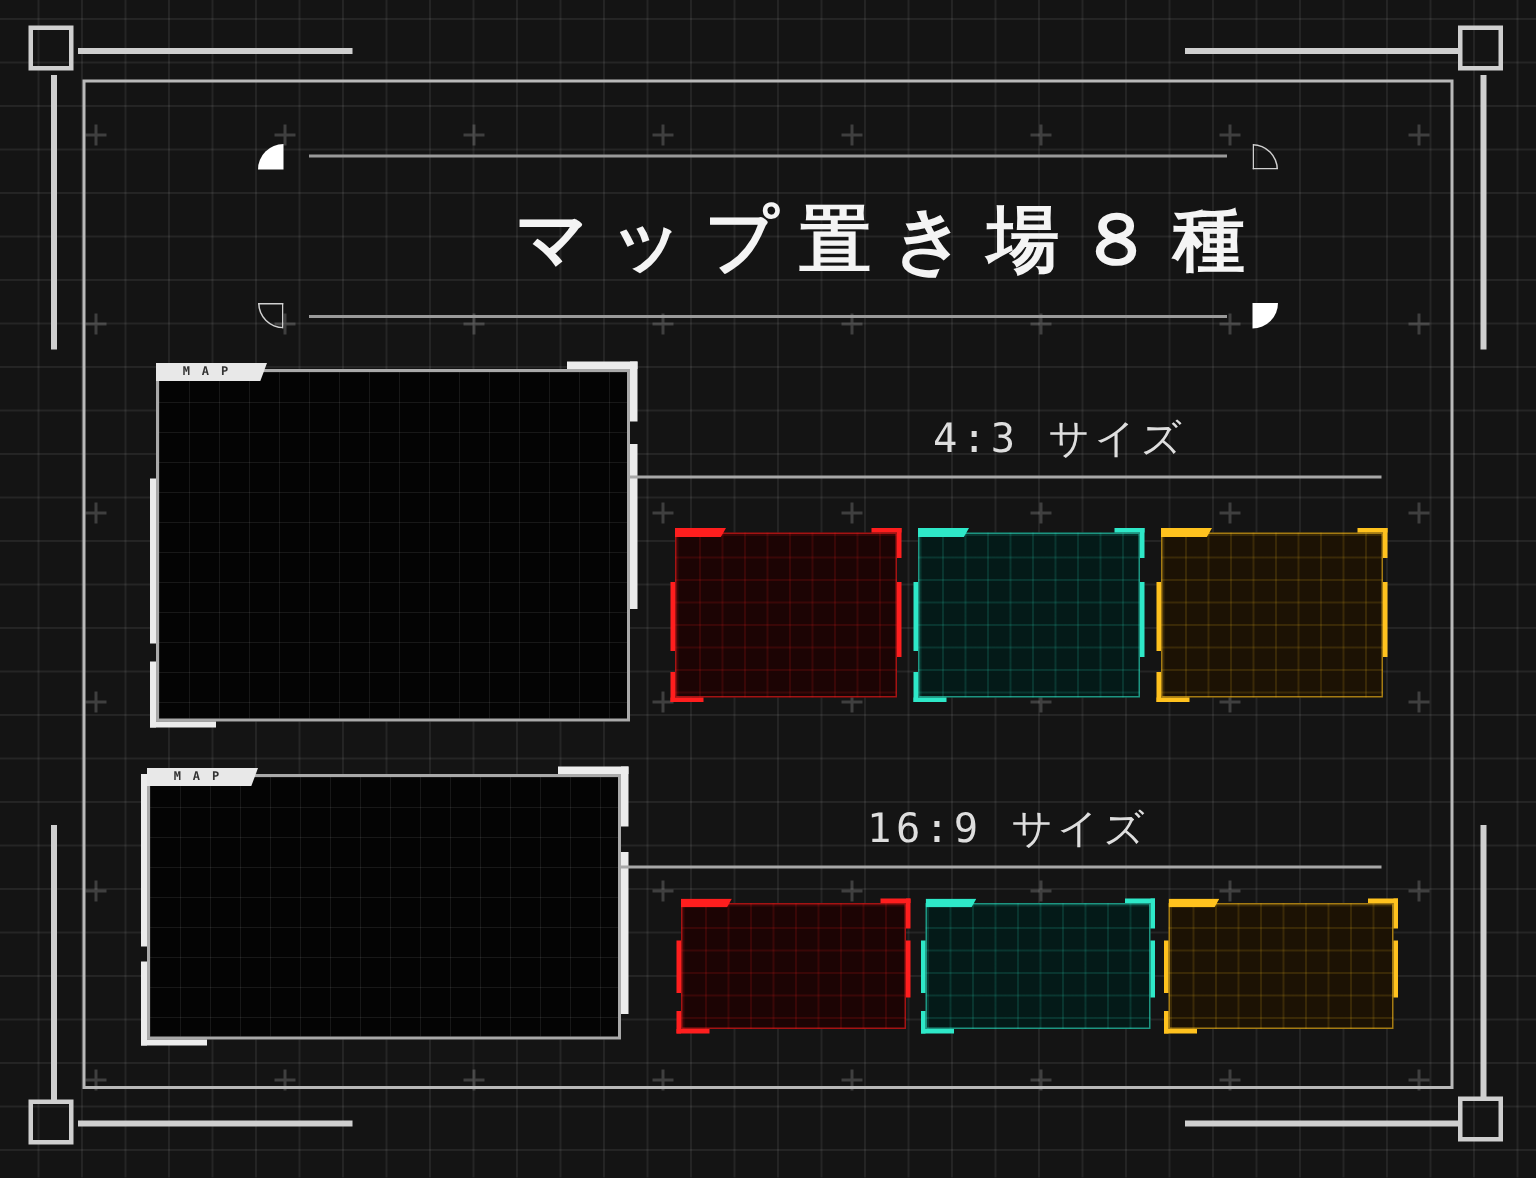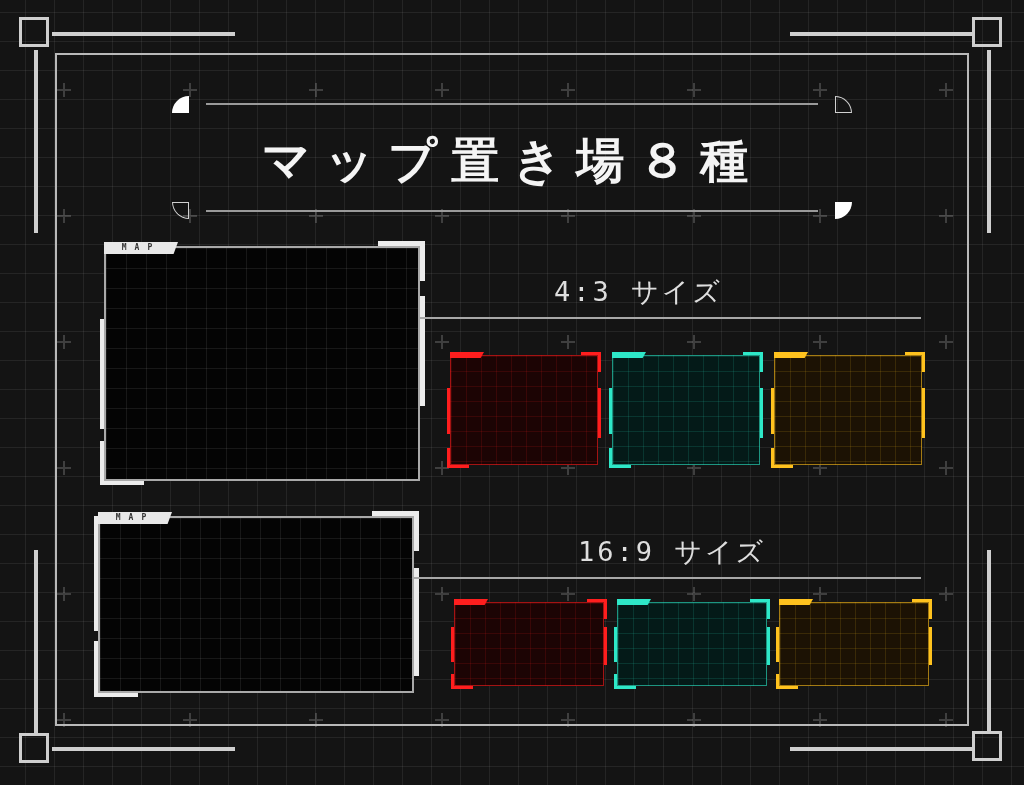--- a/index.html
+++ b/index.html
@@ -26,21 +26,21 @@
   .inner-frame { position: absolute; left: 55px; top: 53px; width: 914px; height: 673px; border: 2px solid #b9b9b9; box-sizing: border-box; }
 
   
   .title-line { position: absolute; height: 2px; background: #9a9a9a; }
   .quarter { position: absolute; width: 17px; height: 17px; box-sizing: border-box; }
   .q-fill-tl { background: #fff; border-top-left-radius: 17px; }
   .q-out-tr { border: 1.5px solid #d0d0d0; border-top-right-radius: 17px; }
   .q-out-bl { border: 1.5px solid #d0d0d0; border-bottom-left-radius: 17px; }
   .q-fill-br { background: #fff; border-bottom-right-radius: 17px; }
   .title {
-    position: absolute; left: 180px; top: 130px; width: 664px; text-align: center;
+    position: absolute; left: 180px; top: 130px; width: 664px; text-align: right;
     font-size: 48px; font-weight: bold; letter-spacing: 14px; color: #f4f4f4;
     line-height: 60px;
   }
 
   
   .sec-label { position: absolute; font-family: "DejaVu Sans Mono", monospace; font-size: 27px; color: #dedede; letter-spacing: 3px; }
   .sec-line { position: absolute; height: 2px; background: #a8a8a8; }
 
   
   .frame { position: absolute; box-sizing: border-box; }
@@ -155,21 +155,21 @@
   <div class="screen"></div>
   <div class="tab" style="width:74px;">MAP</div>
   <div class="acc" style="right:-5px;top:-5px;width:47px;height:5px;"></div>
   <div class="acc" style="right:-5px;top:-5px;width:5px;height:40px;"></div>
   <div class="acc" style="right:-5px;top:50px;width:5px;height:110px;"></div>
   <div class="acc" style="left:-4px;top:73px;width:4px;height:110px;"></div>
   <div class="acc" style="left:-4px;top:195px;width:4px;height:44px;"></div>
   <div class="acc" style="left:-4px;bottom:-4px;width:44px;height:4px;"></div>
 </div>
 
-<div class="sec-label" style="left:554px;top:274px;">4:3 サイズ</div>
+<div class="sec-label" style="left:622px;top:274px;">4:3 サイズ</div>
 <div class="sec-line" style="left:420px;top:317px;width:501px;"></div>
 
 <div id="mini43">
     <div class="mini" style="left: 450px; top: 355px; width: 148px; height: 110px;">
       <div class="screen" style="border-color: rgba(255, 30, 30, 0.6); background-color: rgb(28, 4, 4); background-image: linear-gradient(to right, rgba(255, 30, 30, 0.133) 1px, transparent 1px), linear-gradient(rgba(255, 30, 30, 0.133) 1px, transparent 1px);"></div>
       <div class="tab" style="background: rgb(255, 30, 30);"></div>
       <div class="acc" style="background: rgb(255, 30, 30); right: -3px; top: -3px; width: 20px; height: 3px;"></div>
       <div class="acc" style="background: rgb(255, 30, 30); right: -3px; top: -3px; width: 3px; height: 20px;"></div>
       <div class="acc" style="background: rgb(255, 30, 30); right: -3px; top: 33px; width: 3px; height: 49.5px;"></div>
       <div class="acc" style="background: rgb(255, 30, 30); left: -3px; top: 33px; width: 3px; height: 46.2px;"></div>

